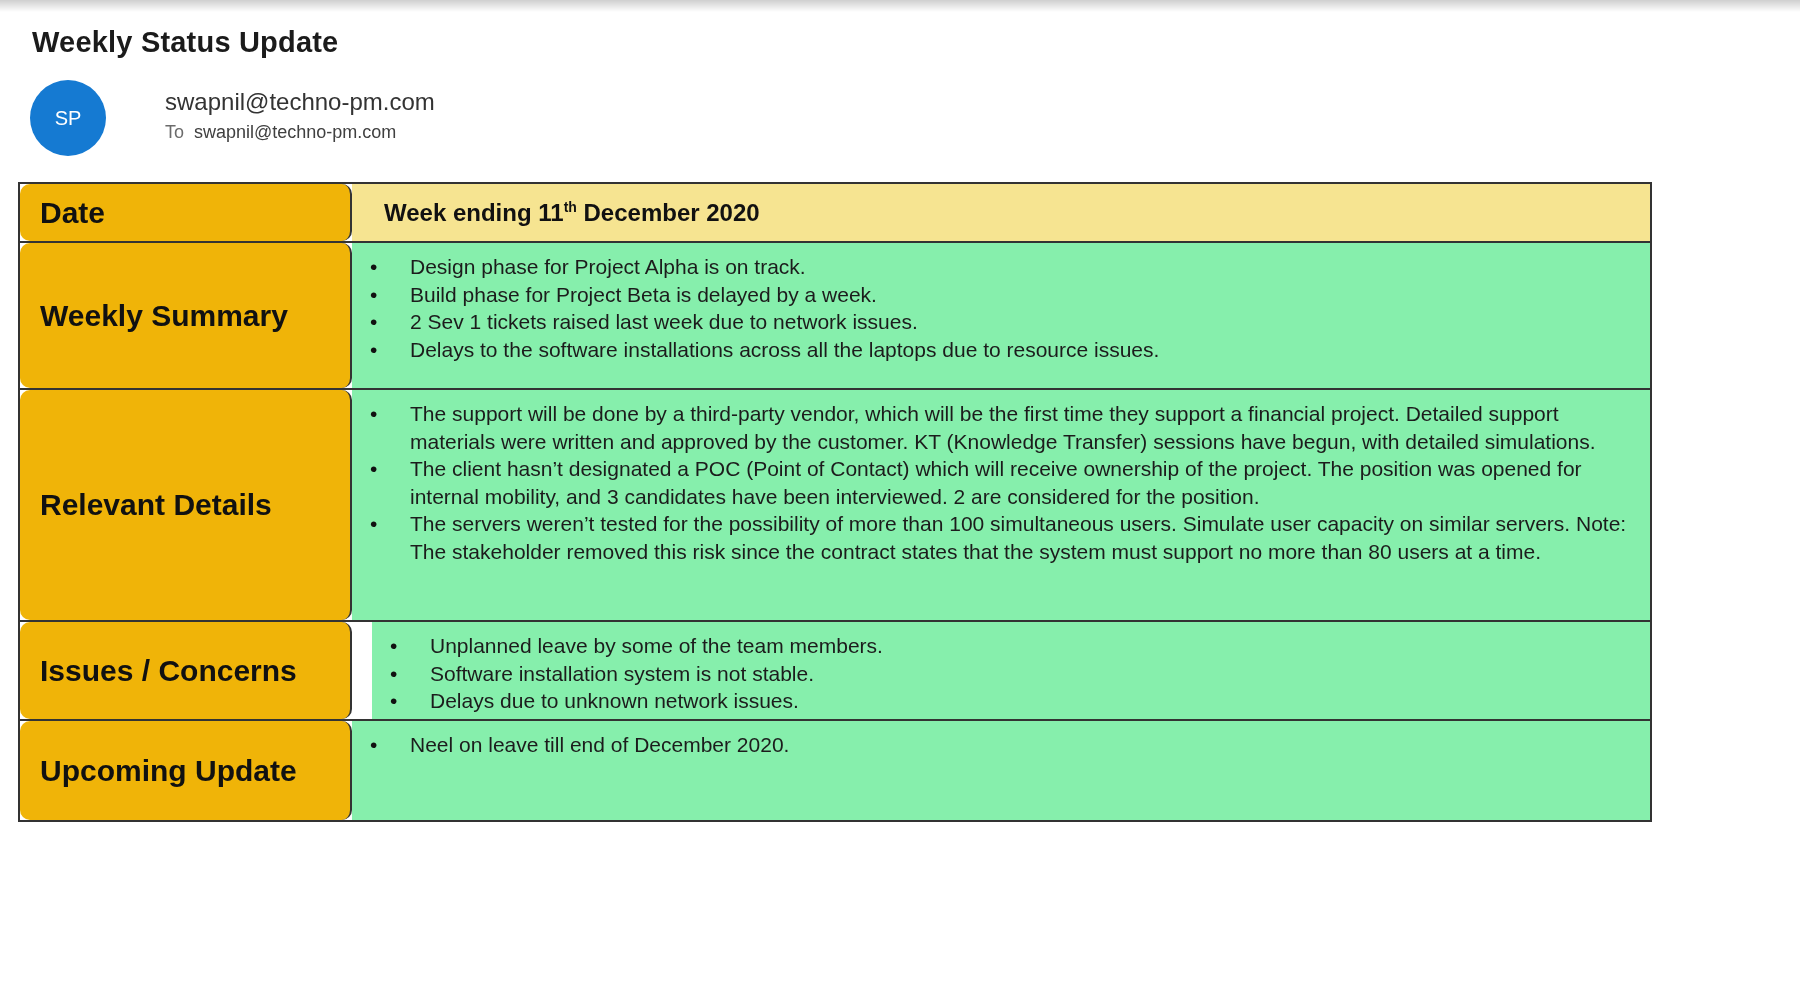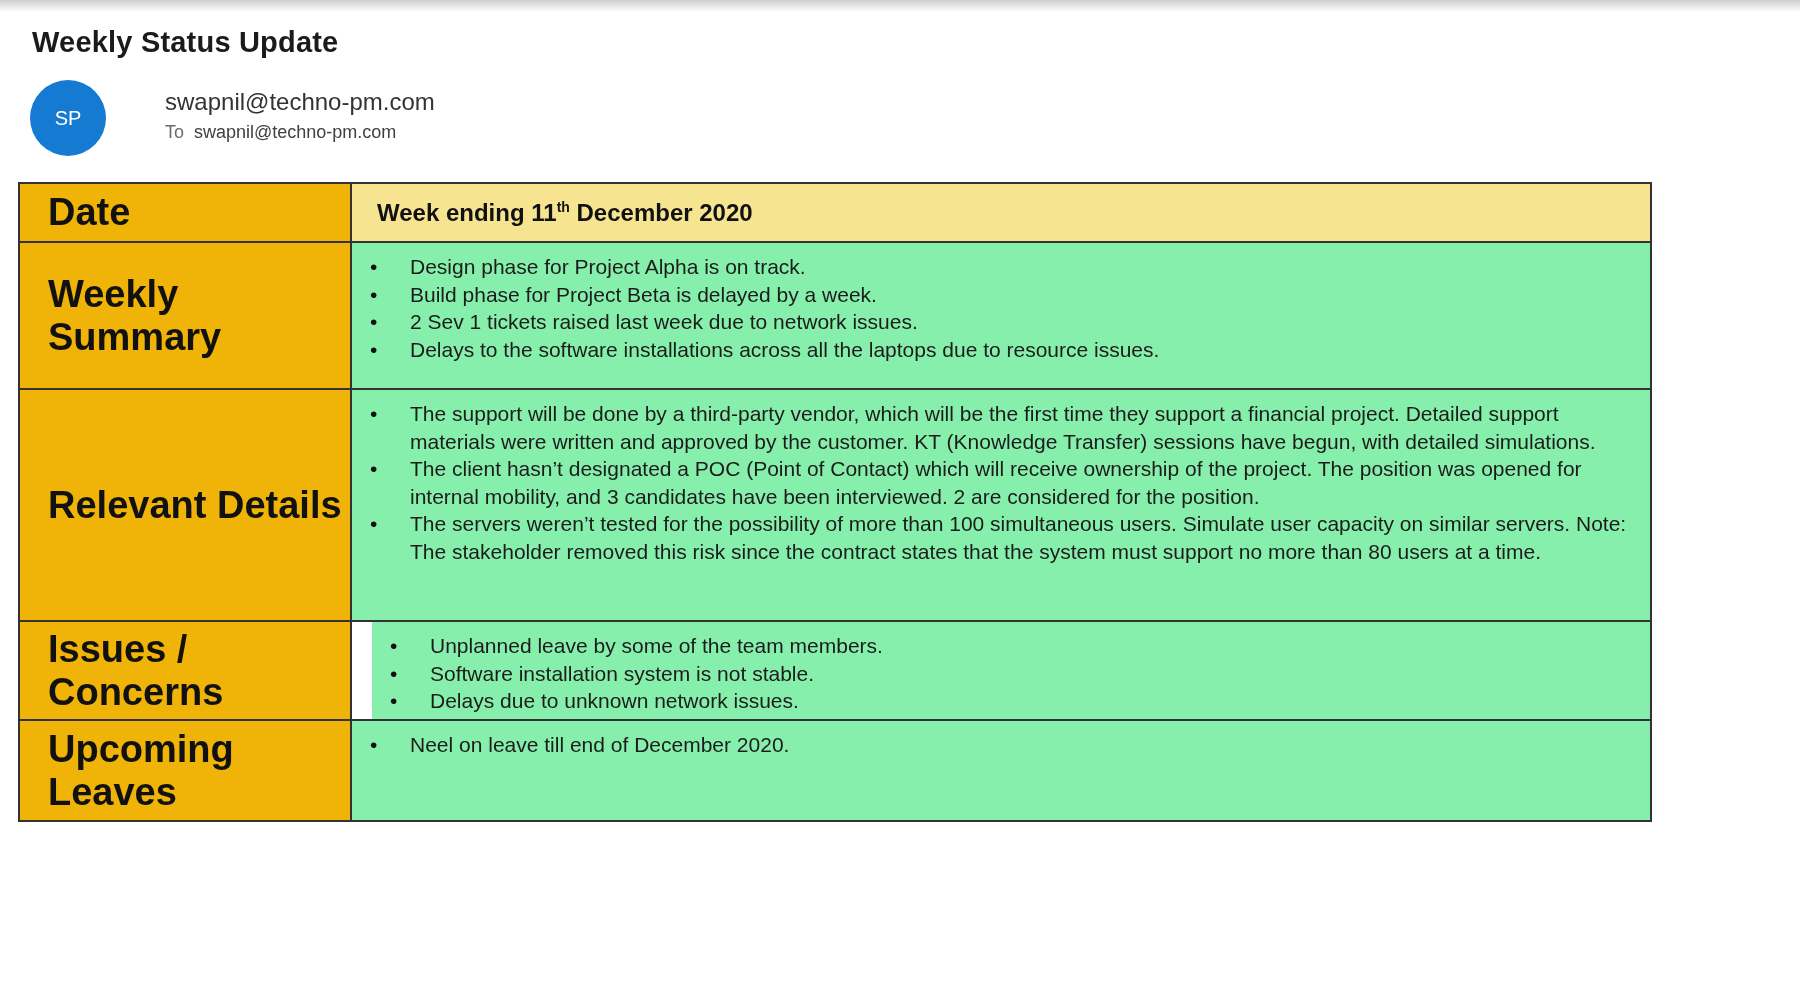--- a/index.html
+++ b/index.html
@@ -68,40 +68,41 @@
     align-items: stretch;
   }
   .t-row + .t-row { border-top: 2px solid #333333; }
   .cell-label {
     width: 332px;
     flex: 0 0 332px;
     background: #F0B408;
     border-right: 2px solid #333333;
     display: flex;
     align-items: center;
-    padding-left: 28px;
-    font-size: 38px;
+    padding-left: 20px;
+    font-size: 30px;
     font-weight: 700;
     color: #111111;
+    border-radius: 10px;
   }
   .cell-value {
     flex: 1 1 auto;
     background: #86efac;
     padding: 8px 14px 8px 16px;
   }
   .row-date { height: 57px; }
   .row-summary { height: 147px; }
   .row-details { height: 232px; }
   .row-issues { height: 99px; gap: 20px; }
   .row-leaves { height: 101px; }
   .row-date .cell-value {
     background: #F6E491;
     display: flex;
     align-items: center;
-    padding: 0 0 0 25px;
+    padding: 0 0 0 32px;
     font-size: 24px;
     font-weight: 700;
     color: #111111;
   }
   .row-date .cell-value sup {
     font-size: 14px;
     vertical-align: super;
     line-height: 0;
   }
   ul.bullets {
@@ -181,21 +182,21 @@
       <div class="cell-value">
         <ul class="bullets">
           <li>Unplanned leave by some of the team members.</li>
           <li>Software installation system is not stable.</li>
           <li>Delays due to unknown network issues.</li>
         </ul>
       </div>
     </div>
 
     <div class="t-row row-leaves">
-      <div class="cell-label">Upcoming Leaves</div>
+      <div class="cell-label">Upcoming Update</div>
       <div class="cell-value">
         <ul class="bullets">
           <li>Neel on leave till end of December 2020.</li>
         </ul>
       </div>
     </div>
 
   </div>
 </div>
 

